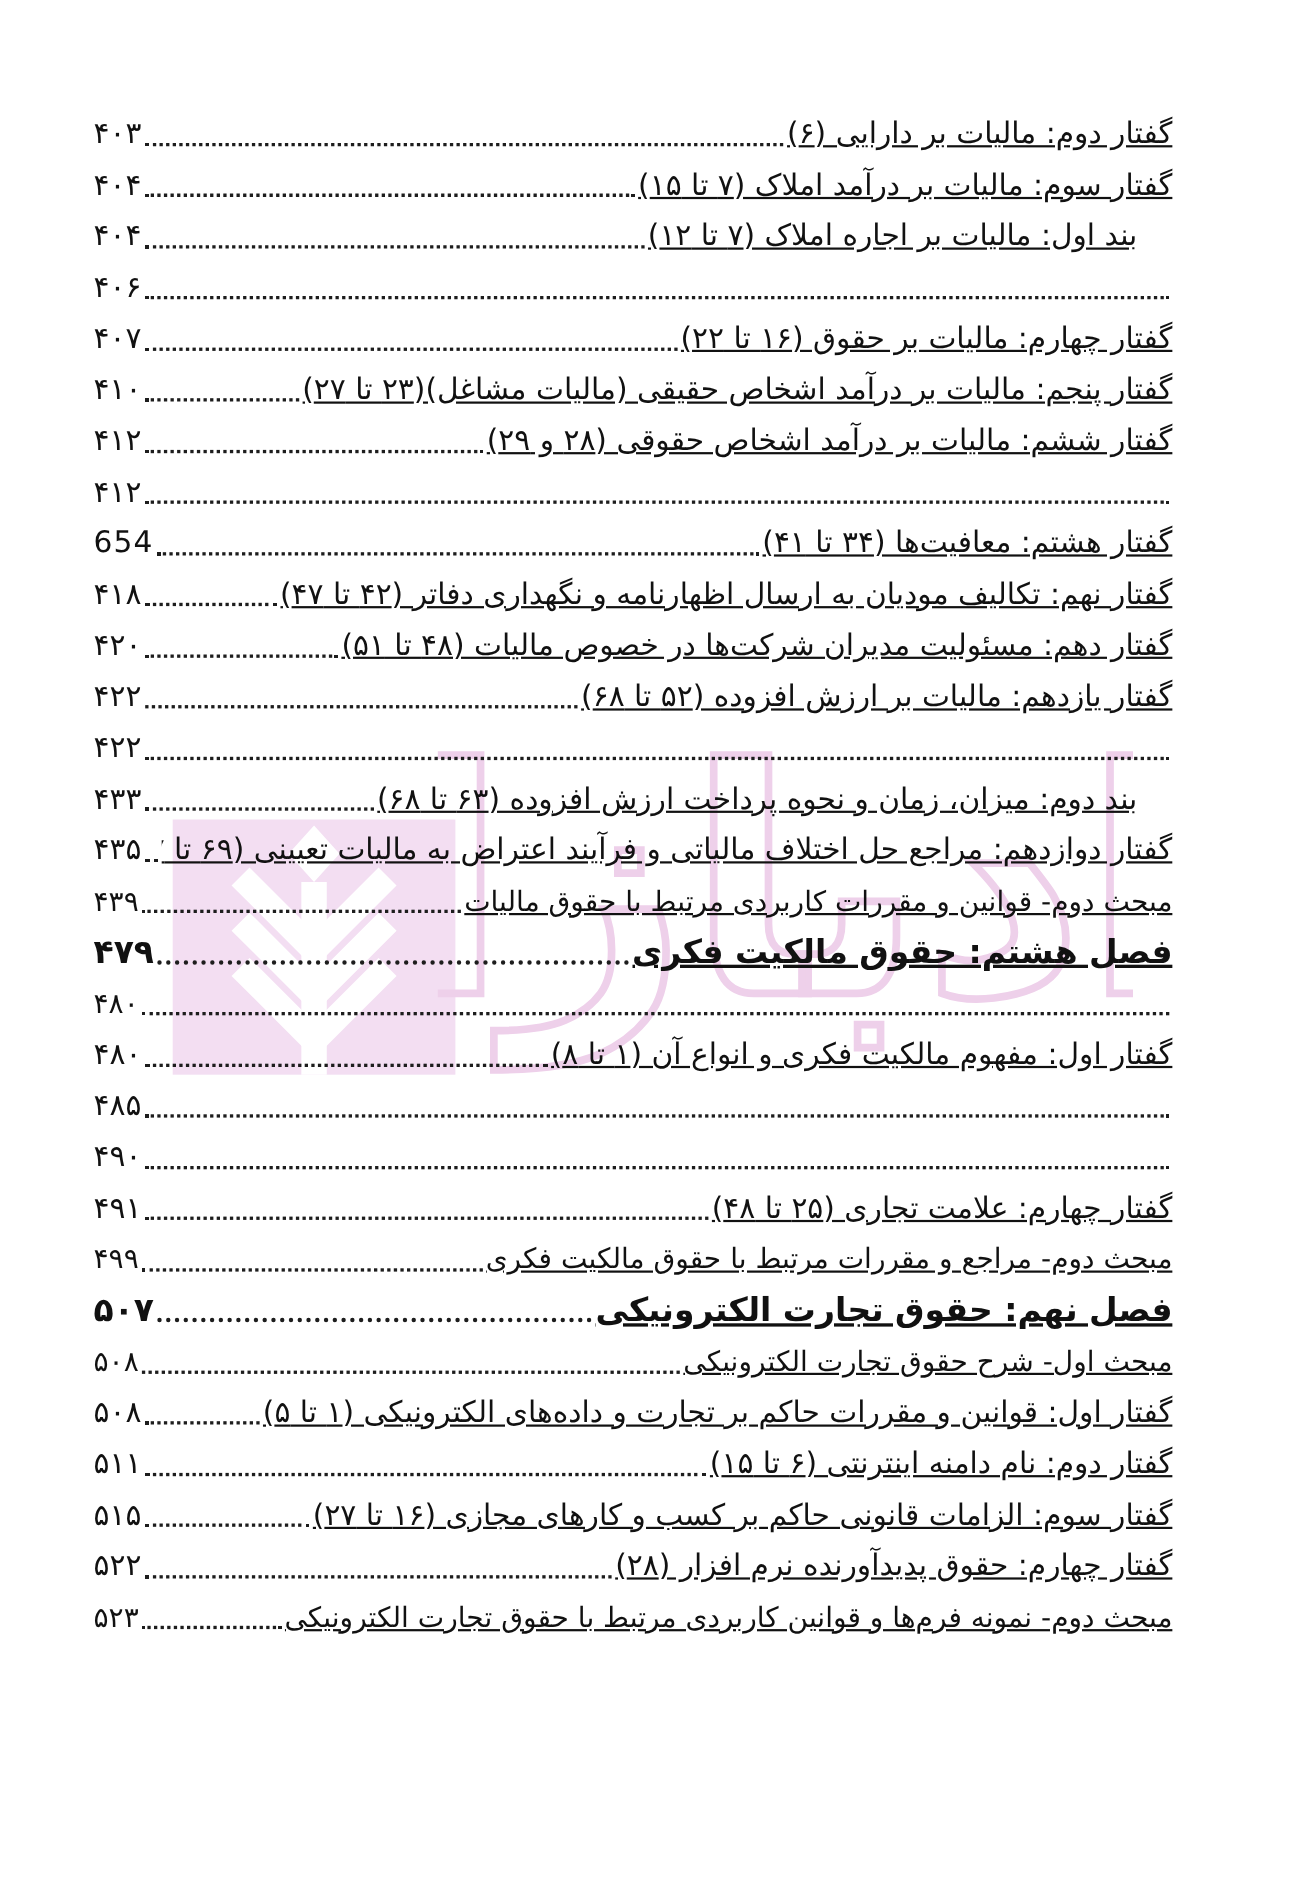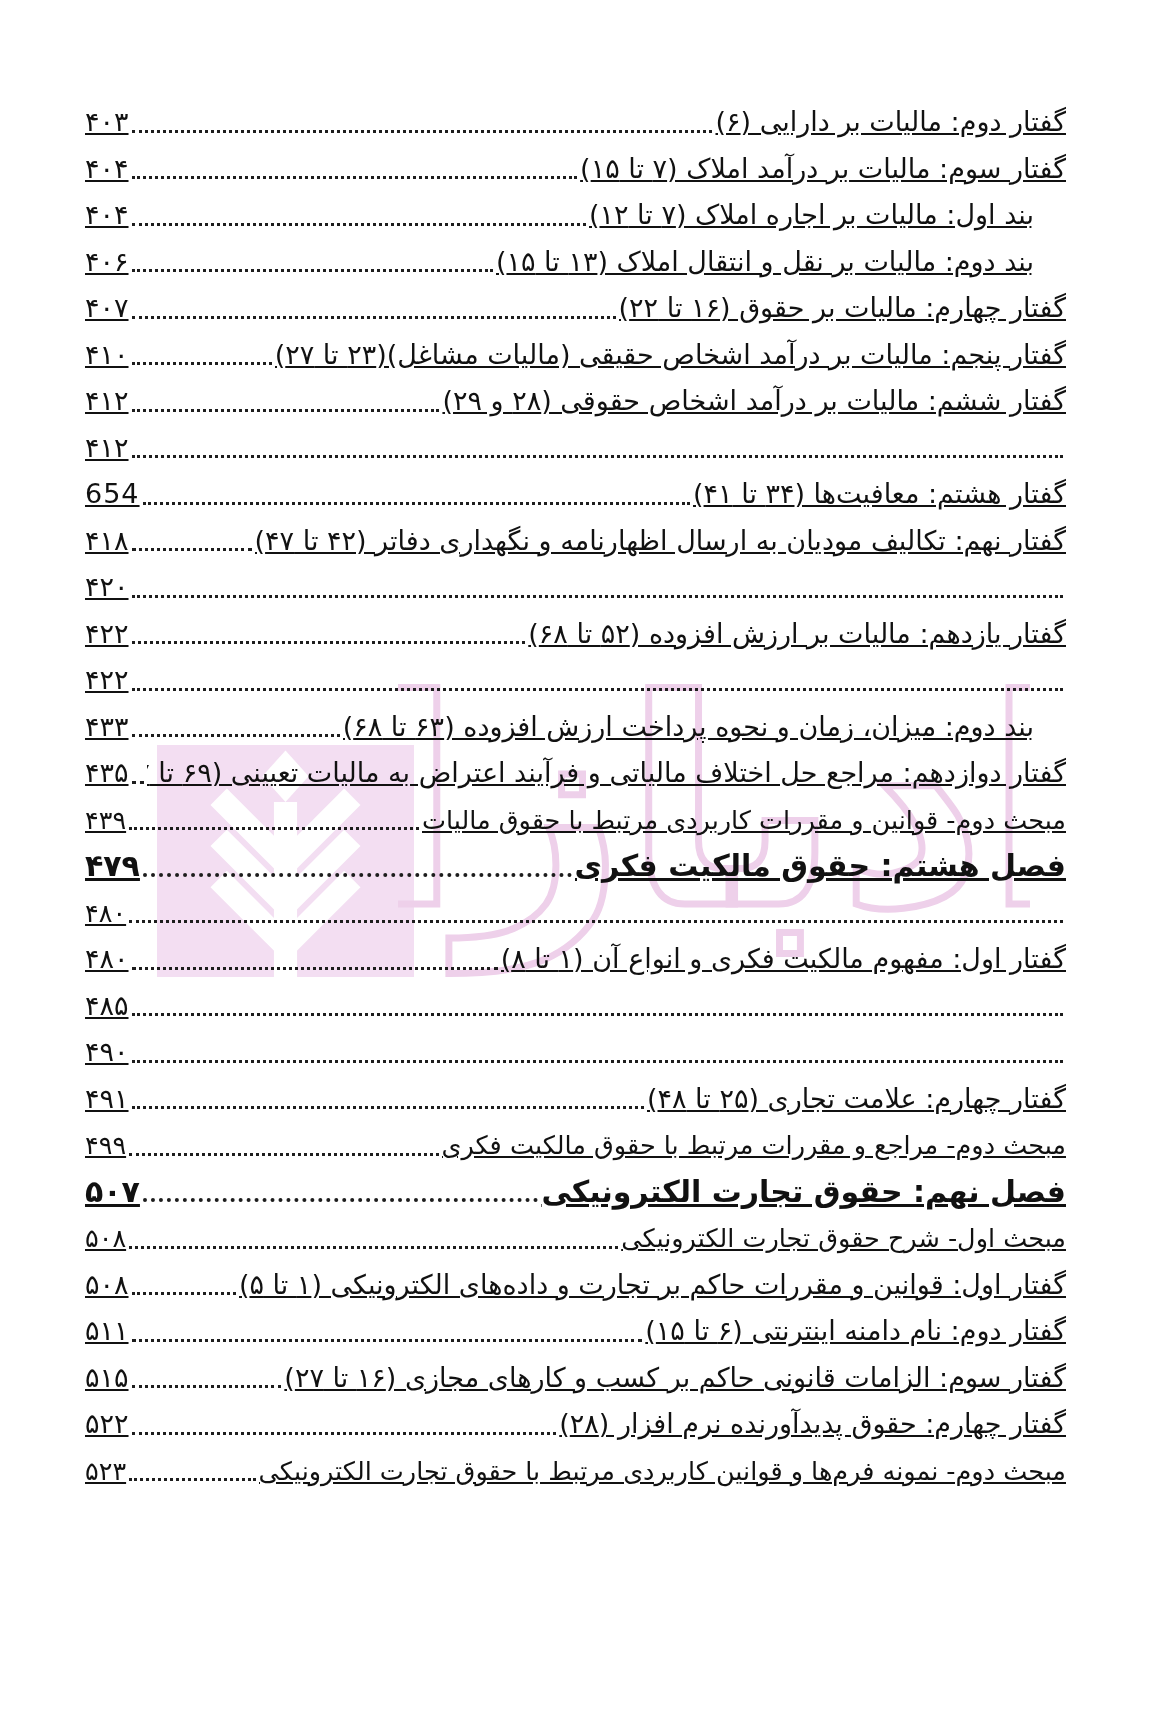--- a/index.html
+++ b/index.html
@@ -81,21 +81,20 @@
     flex: 1 1 12px;
     min-width: 12px;
     border-bottom: 3.5px dotted #1d1d1d;
     align-self: flex-end;
     margin: 0 3px 13px 3px;
     height: 0;
   }
   .row .pnum {
     flex: 0 0 auto;
     letter-spacing: 1px;
-    text-decoration: underline;
   }
   .row--band .title { padding-right: 32px; }
   .row--mabhas { font-size: 25.5px; }
   .row--fasl {
     font-weight: bold;
     font-size: 30px;
   }
   .row--fasl .dots { border-bottom-width: 4px; }
 </style>
 </head>
@@ -133,21 +132,20 @@
     <span class="pnum">۴۰۴</span>
   </div>
 
   <div class="row row--band">
     <span class="title">بند اول: مالیات بر اجاره املاک (۷ تا ۱۲)</span>
     <span class="dots"></span>
     <span class="pnum">۴۰۴</span>
   </div>
 
   <div class="row row--band">
-    <span class="title">بند دوم: مالیات بر نقل و انتقال املاک (۱۳ تا ۱۵)</span>
     <span class="dots"></span>
     <span class="pnum">۴۰۶</span>
   </div>
 
   <div class="row row--goftar">
     <span class="title">گفتار چهارم: مالیات بر حقوق (۱۶ تا ۲۲)</span>
     <span class="dots"></span>
     <span class="pnum">۴۰۷</span>
   </div>
 
@@ -174,20 +172,21 @@
     <span class="pnum">654</span>
   </div>
 
   <div class="row row--goftar">
     <span class="title">گفتار نهم: تکالیف مودیان به ارسال اظهارنامه و نگهداری دفاتر (۴۲ تا ۴۷)</span>
     <span class="dots"></span>
     <span class="pnum">۴۱۸</span>
   </div>
 
   <div class="row row--goftar">
+    <span class="title">گفتار دهم: مسئولیت مدیران شرکت‌ها در خصوص مالیات (۴۸ تا ۵۱)</span>
     <span class="dots"></span>
     <span class="pnum">۴۲۰</span>
   </div>
 
   <div class="row row--goftar">
     <span class="title">گفتار یازدهم: مالیات بر ارزش افزوده (۵۲ تا ۶۸)</span>
     <span class="dots"></span>
     <span class="pnum">۴۲۲</span>
   </div>
 

